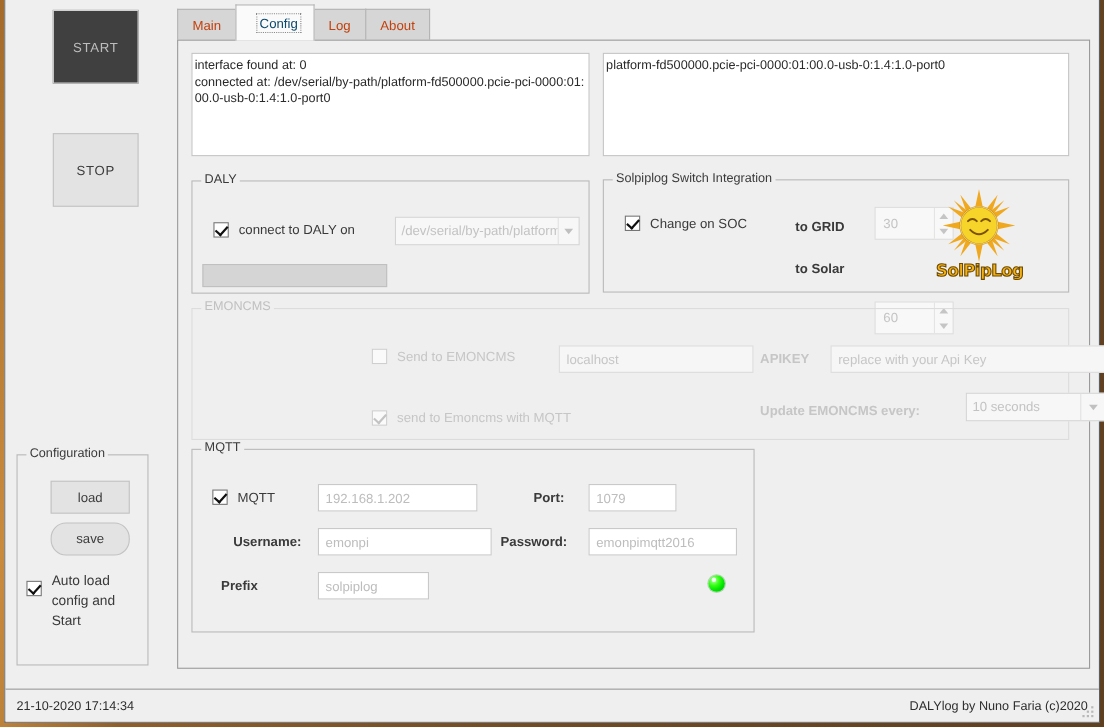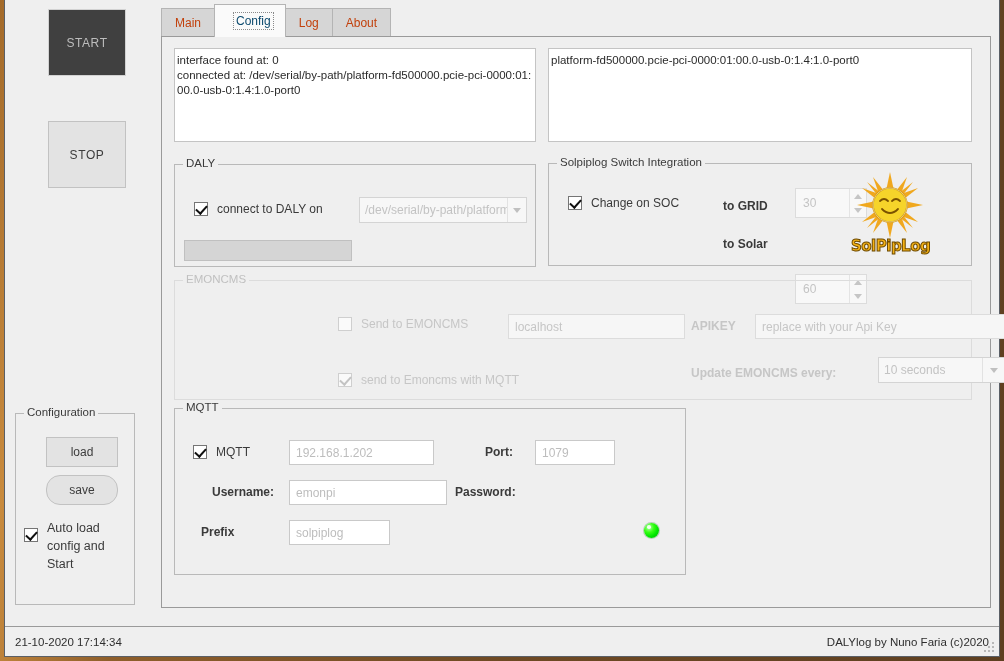--- a/index.html
+++ b/index.html
@@ -412,20 +412,21 @@
 
           <div class="inp ph" style="left:114px; top:31px; width:145px;">192.168.1.202</div>
 
           <span class="flab" style="left:310px; top:36px;">Port:</span>
           <div class="inp ph" style="left:360px; top:31px; width:80px;">1079</div>
 
           <span class="flab" style="left:37px; top:76px;">Username:</span>
           <div class="inp ph" style="left:114px; top:71px; width:158px;">emonpi</div>
 
           <span class="flab" style="left:280px; top:76px;">Password:</span>
+          <div class="inp ph" style="left:360px; top:71px; width:135px;">emonpimqtt2016</div>
 
           <span class="flab" style="left:26px; top:116px;">Prefix</span>
           <div class="inp ph" style="left:114px; top:111px; width:101px;">solpiplog</div>
 
           <div id="led-mqtt" class="led"></div>
         </div>
 
       </div>
     </div>
   </div>

